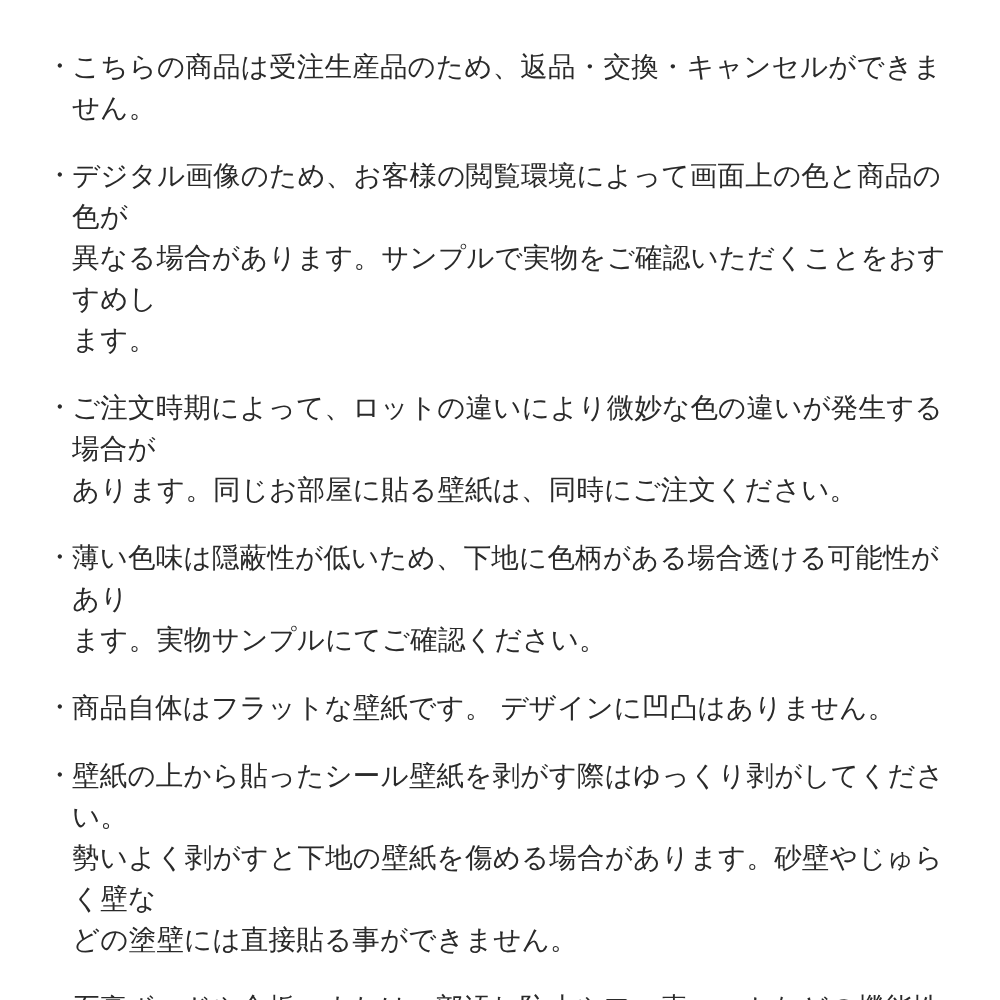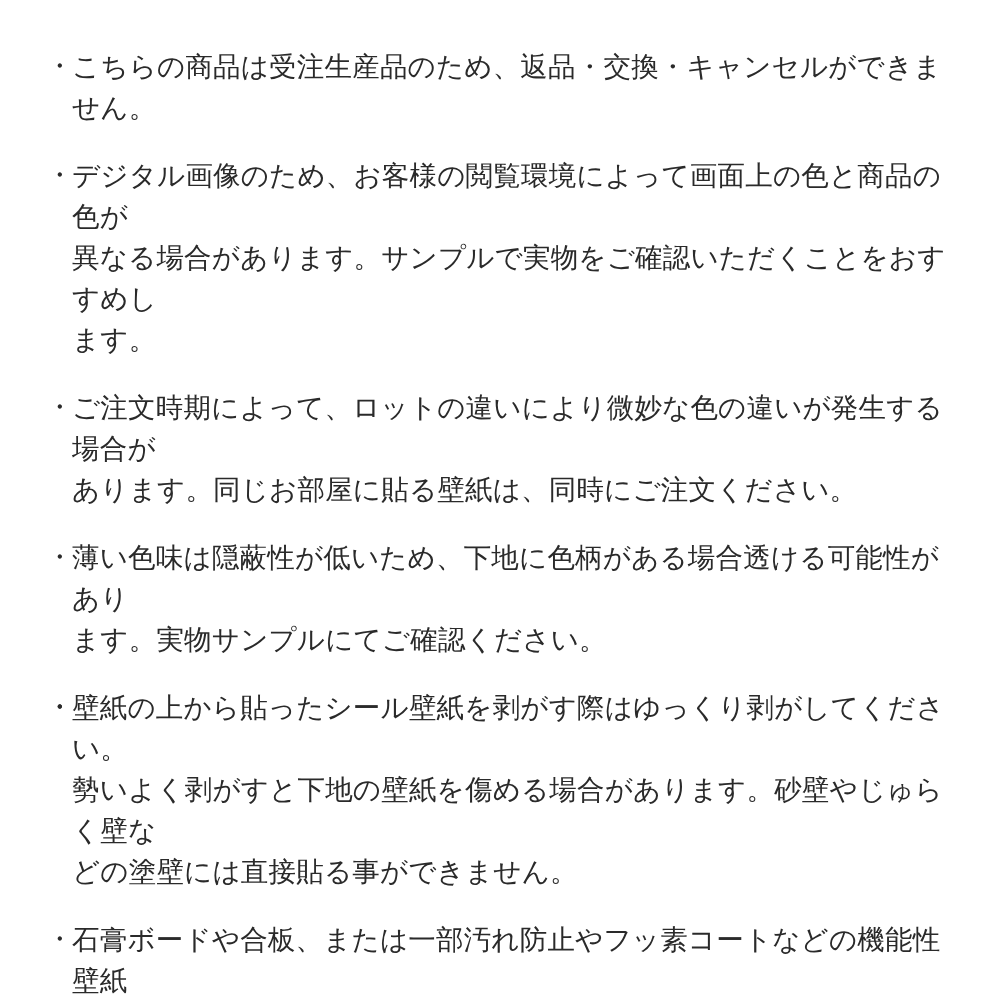--- a/index.html
+++ b/index.html
@@ -76,20 +76,21 @@
     </li>
 
     <li class="notice-item">
       <span class="bullet">・</span>
       <span class="notice-text">薄い色味は隠蔽性が低いため、下地に色柄がある場合透ける可能性があり
 ます。実物サンプルにてご確認ください。</span>
     </li>
 
     <li class="notice-item">
       <span class="bullet">・</span>
+      <span class="notice-text">商品自体はフラットな壁紙です。 デザインに凹凸はありません。</span>
     </li>
 
     <li class="notice-item">
       <span class="bullet">・</span>
       <span class="notice-text">壁紙の上から貼ったシール壁紙を剥がす際はゆっくり剥がしてください。
 勢いよく剥がすと下地の壁紙を傷める場合があります。砂壁やじゅらく壁な
 どの塗壁には直接貼る事ができません。</span>
     </li>
 
     <li class="notice-item">

